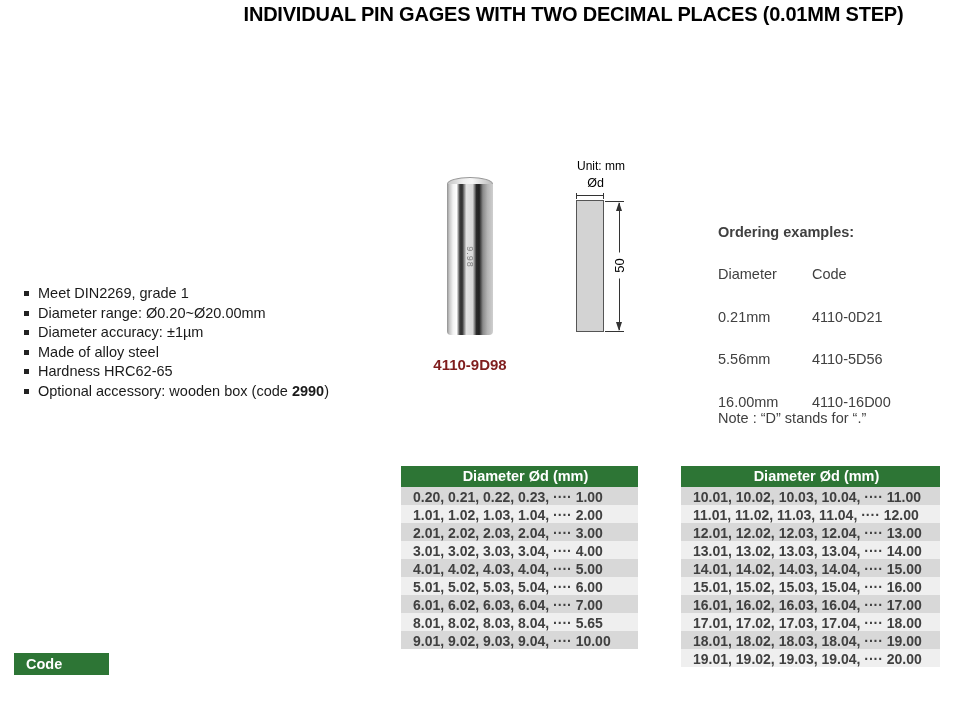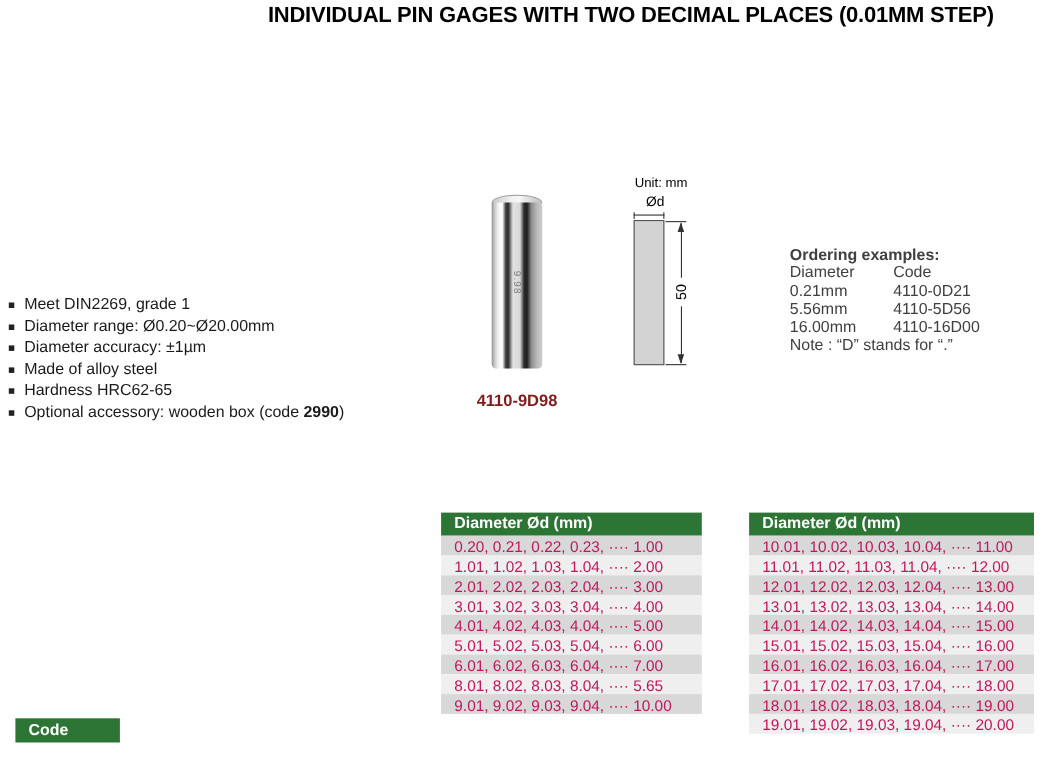--- a/index.html
+++ b/index.html
@@ -8,21 +8,21 @@
     font-family:"Liberation Sans", sans-serif; color:#111; overflow:hidden;border-radius:20px;
   }
 
   
   .title {
     position:absolute; top:3px; left:186px; right:0; text-align:center;
     font-size:20px; font-weight:bold; color:#000; letter-spacing:-0.2px; white-space:nowrap;
   }
 
   
-  .features { position:absolute; left:8px; top:268px; margin:0; padding:0; list-style:none;
+  .features { position:absolute; left:8px; top:268px; margin:16px; padding:0; list-style:none;
     font-size:14.5px; line-height:19.5px; color:#1a1a1a; }
   .features li { display:flex; }
   .features .bullet { width:5px; height:5px; background:#222; margin:7px 9px 0 0; flex:none; }
   .bold { font-weight:bold; }
 
   
   .pin-top {
     position:absolute; left:447px; top:177px; width:46px; height:14px;
     border-radius:50%; box-sizing:border-box; border:1px solid #999;
     background:linear-gradient(90deg,#c7c7c7 0%,#efefef 35%,#f7f7f7 55%,#bdbdbd 100%);
@@ -58,38 +58,38 @@
   .dg-arrow { position:absolute; width:0; height:0; left:616px;
     border-left:3.5px solid transparent; border-right:3.5px solid transparent; }
   .dg-arrow.up { top:202px; border-bottom:9px solid #333; }
   .dg-arrow.down { top:322px; border-top:9px solid #333; }
   .dg-hlabel { position:absolute; left:606px; top:258px; width:26px; height:15px; text-align:center;
     transform:rotate(-90deg); font-size:13px; background:#fff; color:#000; line-height:15px; }
 
   
   .ordering { position:absolute; left:718px; top:224px; font-size:14.5px; line-height:16.4px; color:#404040; }
   .ordering .head { font-weight:bold; }
-  .ordering .dia { display:inline-block; width:94px; }
+  .ordering .dia { display:inline-block; width:94px;margin-top:26px; }
 
   
   .codebox-header { position:absolute; left:14px; top:653px; width:95px; height:22px;
     background:var(--green); color:#fff; font-weight:bold; font-size:14.5px;
     line-height:22px; padding-left:12px; box-sizing:border-box; }
   .codebox-value { position:absolute; left:14px; top:714px; width:95px; height:22px;
     background:#d9d9d9; line-height:22px; padding-left:8px; box-sizing:border-box;
     font-size:15px; font-weight:bold; color:#000; }
   .codebox-value .squares { font-size:11px; letter-spacing:1.5px; vertical-align:1px; font-weight:bold; }
 
   
   .dtable { position:absolute; top:466px; }
   .dtable.left { left:401px; width:237px; }
   .dtable.right { left:681px; width:259px; }
   .t-header { height:21px; background:var(--green); color:#fff; font-weight:bold;
-    font-size:14.5px; line-height:21px; padding-left:12px; }
-  .t-row { height:18px; line-height:20.9px; padding-left:12px; font-size:14px; color:#be185d; white-space:nowrap; }
+    font-size:14.5px; line-height:21px; padding-left:12px;text-align:center; }
+  .t-row { height:18px; line-height:20.9px; padding-left:12px; font-size:14px; color:#404040; white-space:nowrap;font-weight:bold; }
   .t-rows .t-row:nth-child(odd) { background:#d8d8d8; }
   .t-rows .t-row:nth-child(even) { background:#efefef; }
 
   :root { --green:#2d7535; }
 </style>
 </head>
 <body>
 
 <div class="page">
 

